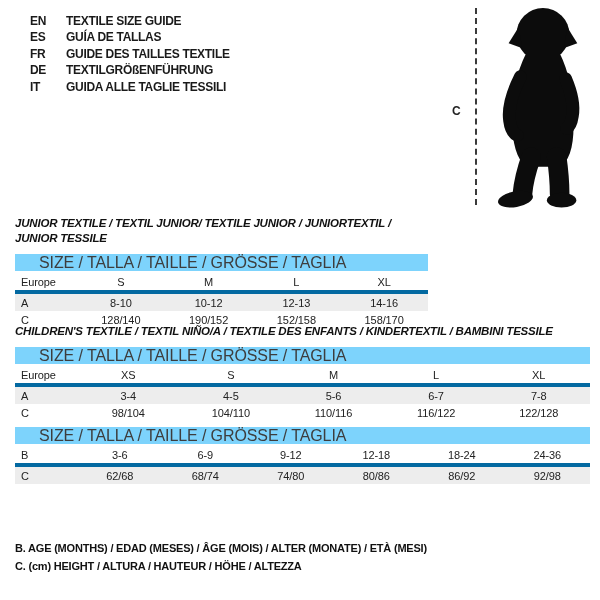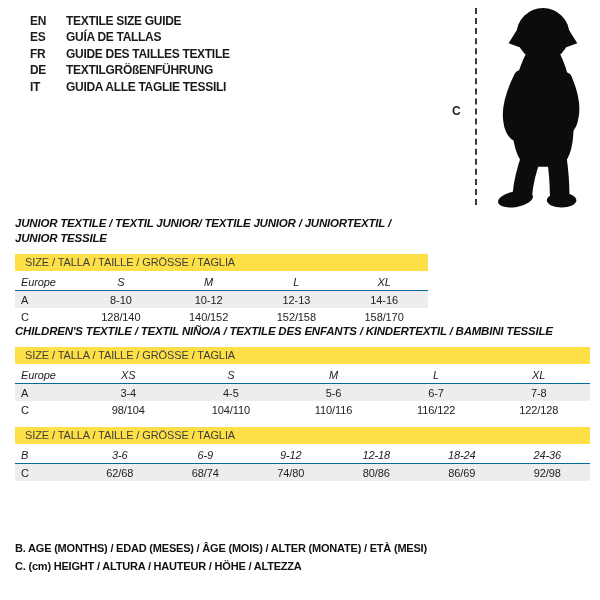--- a/index.html
+++ b/index.html
@@ -14,25 +14,25 @@
   .lang-code{width:36px;flex:0 0 36px;padding-left:8px;}
   .lang-title{white-space:nowrap;}
   
   .figure{position:absolute;left:440px;top:0;width:160px;height:215px;}
   .dashed-line{position:absolute;left:35px;top:8px;height:197px;width:0;border-left:2px dashed #3a3a3a;}
   .figure-label{position:absolute;left:12px;top:104px;font-size:12px;font-weight:bold;color:#222;}
   .baby-svg{position:absolute;left:42px;top:4px;}
   
   .tbl-section{position:absolute;left:15px;}
   .tbl-title{font-weight:bold;font-size:11.5px;line-height:15px;letter-spacing:-0.2px;color:#111;margin:0 0 8px 0;max-width:575px;font-style:italic;}
-  .size-bar{background:#fde047;color:#3d3d3d;font-size:11px;line-height:13px;padding:2px 0 2px 10px;margin-bottom:2px;letter-spacing:-0.1px;}
+  .size-bar{background:#7dd3fc;color:#3d3d3d;font-size:16px;line-height:13px;padding:2px 0 2px 24px;margin-bottom:2px;letter-spacing:-0.1px;}
   table.sizes{width:100%;border-collapse:collapse;table-layout:fixed;font-size:11px;color:#222;}
   table.sizes td{height:17px;padding:0;text-align:center;vertical-align:middle;letter-spacing:-0.1px;}
   table.sizes td.lab{text-align:left;padding-left:6px;}
-  tr.divider td{border-bottom:1px solid #0369a1;font-style:italic;}
+  tr.divider td{border-bottom:4px solid #0369a1;}
   tr.alt td{background:#ededed;}
   col.labcol{width:62px;}
   
   .footnotes{position:absolute;left:15px;top:540px;}
   .foot-line{font-weight:bold;font-size:11px;line-height:17.5px;letter-spacing:-0.2px;color:#111;white-space:nowrap;}
 </style>
 </head>
 <body>
 
 <div class="canvas">
@@ -105,21 +105,21 @@
       <tr class="alt">
         <td class="lab">A</td>
         <td>8-10</td>
         <td>10-12</td>
         <td>12-13</td>
         <td>14-16</td>
       </tr>
       <tr>
         <td class="lab">C</td>
         <td>128/140</td>
-        <td>140/152</td>
+        <td>190/152</td>
         <td>152/158</td>
         <td>158/170</td>
       </tr>
     </tbody>
       </table>
   </section>
 
   <section class="tbl-section" style="top:324px;width:575px;">
     <div class="tbl-title">CHILDREN'S TEXTILE / TEXTIL NIÑO/A / TEXTILE DES ENFANTS / KINDERTEXTIL / BAMBINI TESSILE</div>
     <div class="size-bar">SIZE / TALLA / TAILLE / GRÖSSE / TAGLIA</div>
@@ -182,21 +182,21 @@
         <td>12-18</td>
         <td>18-24</td>
         <td>24-36</td>
       </tr>
       <tr class="alt">
         <td class="lab">C</td>
         <td>62/68</td>
         <td>68/74</td>
         <td>74/80</td>
         <td>80/86</td>
-        <td>86/69</td>
+        <td>86/92</td>
         <td>92/98</td>
       </tr>
     </tbody>
       </table>
   </section>
 
   <div class="footnotes">
     <div class="foot-line">B. AGE (MONTHS) / EDAD (MESES) / ÂGE (MOIS) / ALTER (MONATE) / ETÀ (MESI)</div>
     <div class="foot-line">C. (cm) HEIGHT / ALTURA / HAUTEUR / HÖHE / ALTEZZA</div>
   </div>

